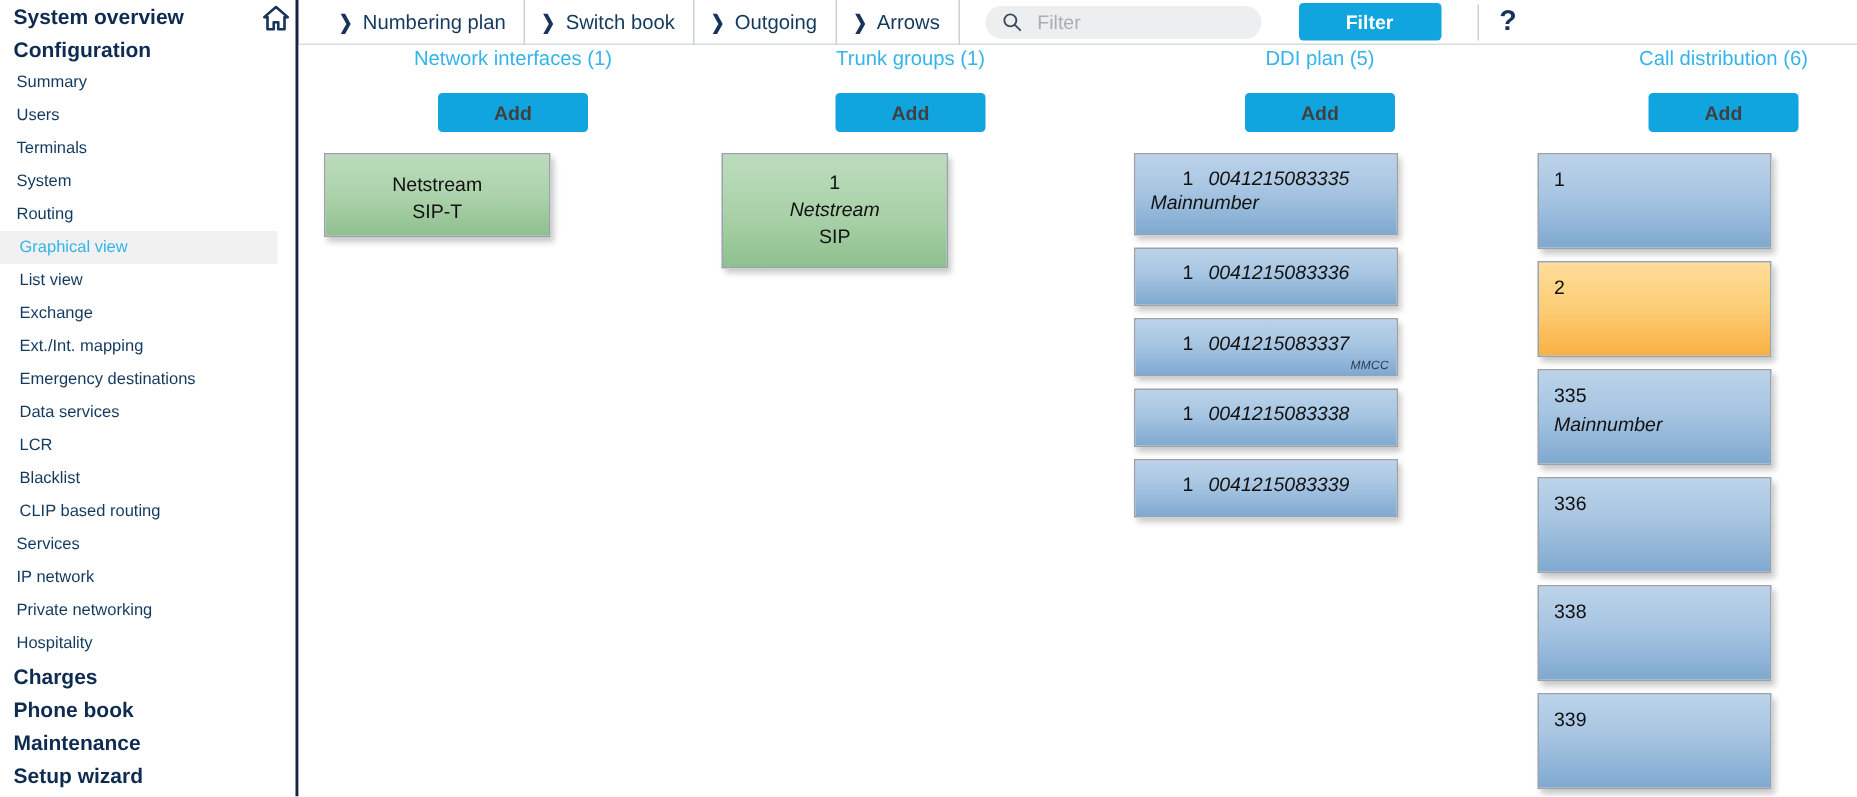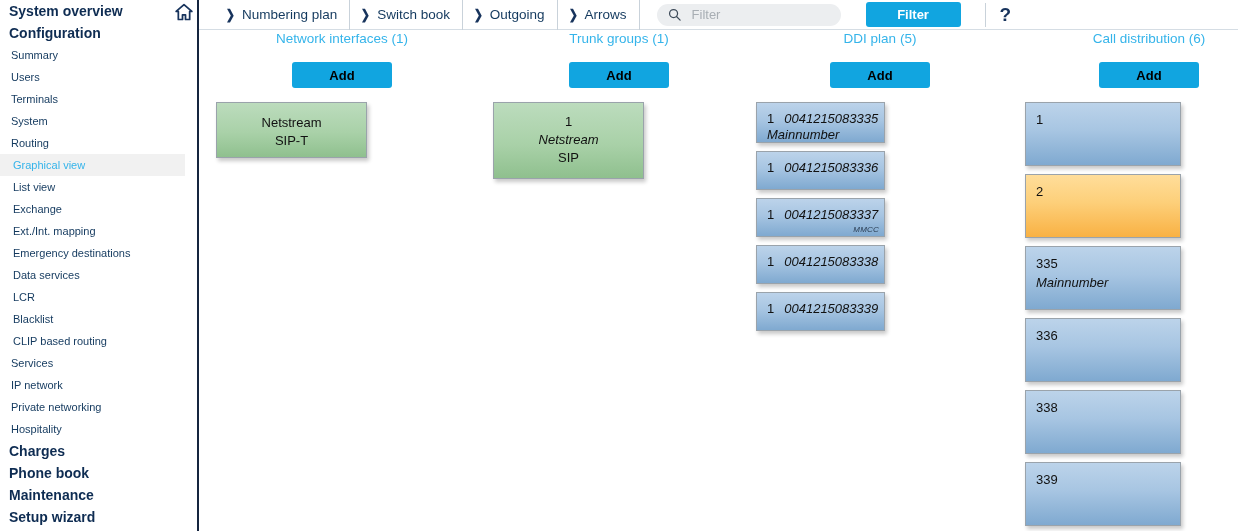--- a/index.html
+++ b/index.html
@@ -161,39 +161,39 @@
     position: relative;
     height: 500px;
     background: #ffffff;
   }
   .column {
     position: absolute;
     top: 0;
     width: 260px;
   }
   .col-1 { left: 13px; }
-  .col-2 { left: 290px; }
+  .col-2 { left: 278px; }
   .col-3 { left: 551px; }
   .col-4 { left: 820px; }
 
   .col-title {
     text-align: center;
     color: #35b4ea;
     font-size: 13.5px;
     height: 18px;
     line-height: 18px;
     cursor: pointer;
   }
   .add-btn {
     display: block;
     margin: 14px auto 0 auto;
     width: 100px;
     height: 26px;
     background: #11a5e0;
-    color: #000000;
+    color: #404040;
     border: 0;
     border-radius: 3px;
     font-family: "Liberation Sans", sans-serif;
     font-size: 13px;
     font-weight: bold;
     cursor: pointer;
   }
   .cards {
     position: relative;
     margin-top: 14px;
@@ -235,24 +235,24 @@
   
   .card.blue {
     background: linear-gradient(to bottom, #bcd3ea 0%, #a7c5e2 45%, #7fa9d0 100%);
     color: #111111;
   }
   .card.orange {
     background: linear-gradient(to bottom, #ffdd9a 0%, #fdcf79 45%, #f9b143 100%);
     color: #111111;
   }
   .card.c-ddi {
-    width: 129px;
+    width: 176px;
     min-height: 39px;
     margin-left: 6px;
-    padding: 8px 10px 0 10px;
+    padding: 8px 10px 14px 10px;
     font-size: 13px;
   }
   .card.c-ddi .row1 { text-align: center; }
   .card.c-ddi .idx {
     font-style: normal;
     margin-right: 10px;
   }
   .card.c-ddi .num { font-style: italic; }
   .card.c-ddi .sub {
     font-style: italic;

